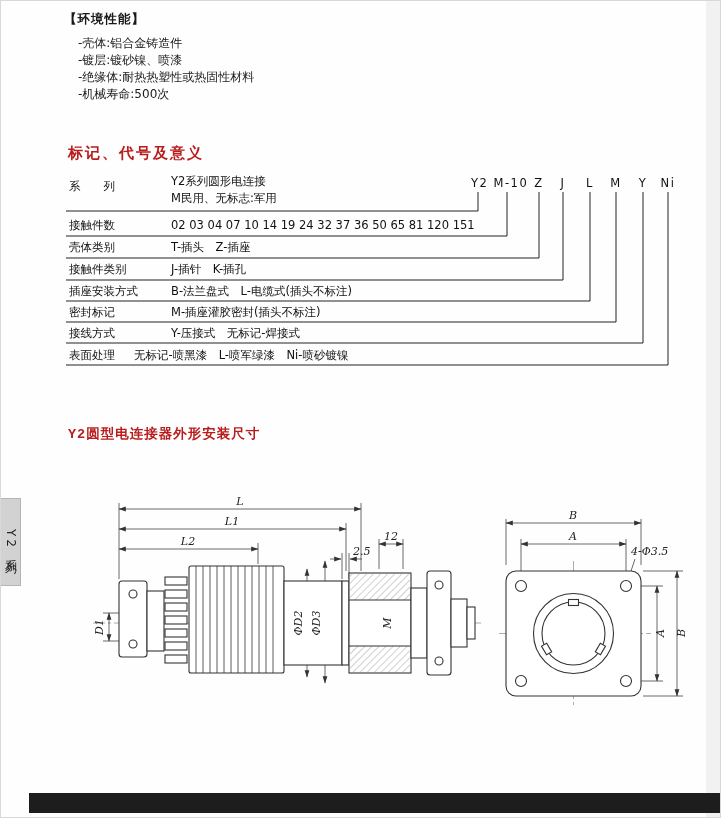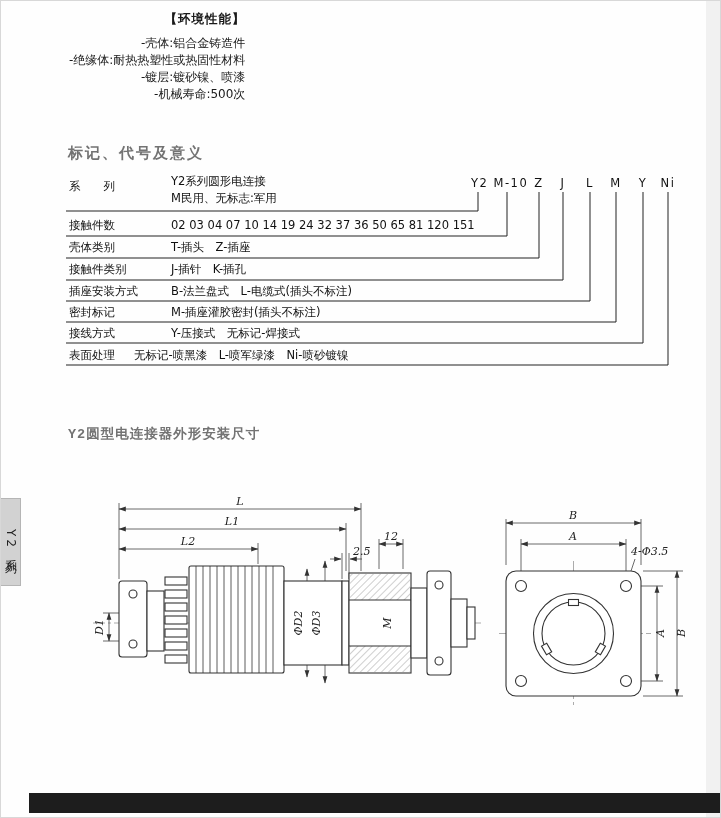--- a/index.html
+++ b/index.html
@@ -2,25 +2,25 @@
 <html><head>
 <meta charset="utf-8">
 <style>
   html,body { margin:0; padding:0; background:#ffffff; }
   .page {
     position:relative; width:721px; height:818px; overflow:hidden;
     background:#fefefe; border:1px solid #d8d8d8; box-sizing:border-box;
     font-family:"DejaVu Sans", sans-serif; color:#1a1a1a;
   }
   .right-edge { position:absolute; right:0; top:0; width:14px; height:100%; background:#f1f1f1; }
-  .env { position:absolute; left:54px; top:10px;text-align:right; }
+  .env { position:absolute; left:63px; top:10px; }
   .env-title { font-size:12.5px; font-weight:bold; letter-spacing:1px; }
   .env-list { list-style:none; margin:7px 0 2px 14px; padding:0; }
   .env-list li { font-size:12px; line-height:17px; white-space:pre; }
-  .sec-title { position:absolute; font-weight:bold; color:#737373; }
+  .sec-title { position:absolute; font-weight:bold; color:#b91c1c; }
   #marking-title { left:67px; top:143px; font-size:15px; letter-spacing:2px; }
   #drawing-title { left:67px; top:424px; font-size:13.5px; letter-spacing:1px;font-family:Liberation Mono, monospace; }
   .marking-svg { position:absolute; left:65px; top:168px; width:650px; height:205px; }
   .draw-svg { position:absolute; left:78px; top:492px; width:640px; height:222px; }
   svg text { font-family:"DejaVu Sans", sans-serif; font-size:11.5px; fill:#111; }
   svg .dim { font-family:"DejaVu Serif", serif; font-style:italic; font-size:11px; fill:#222; }
   svg .code-t { letter-spacing:1.5px; }
   .side-tab {
     position:absolute; left:0; top:497px; width:20px; height:88px;
     background:#d2d2d2; border:1px solid #b5b5b5; border-left:none; box-sizing:border-box;
@@ -32,22 +32,22 @@
 </head>
 <body>
 
 <div class="page">
   <div class="right-edge"></div>
 
   <div class="env">
     <div class="env-title">【环境性能】</div>
     <ul class="env-list">
       <li>-壳体:铝合金铸造件</li>
+      <li>-镀层:镀砂镍、喷漆</li>
       <li>-绝缘体:耐热热塑性或热固性材料</li>
-      <li>-镀层:镀砂镍、喷漆</li>
       <li>-机械寿命:500次</li>
     </ul>
   </div>
 
   <div class="sec-title" id="marking-title">标记、代号及意义</div>
 
   <svg class="marking-svg" viewBox="0 0 650 205">
     <g stroke="#222" stroke-width="1">
       <line x1="0" y1="42" x2="412" y2="42"></line>
       <line x1="0" y1="67" x2="441" y2="67"></line>

